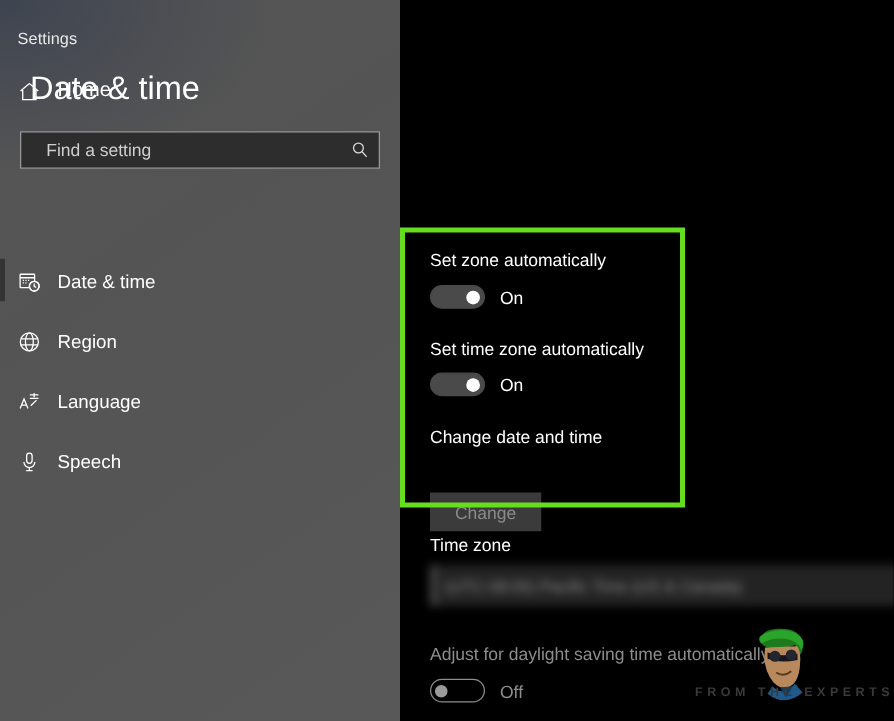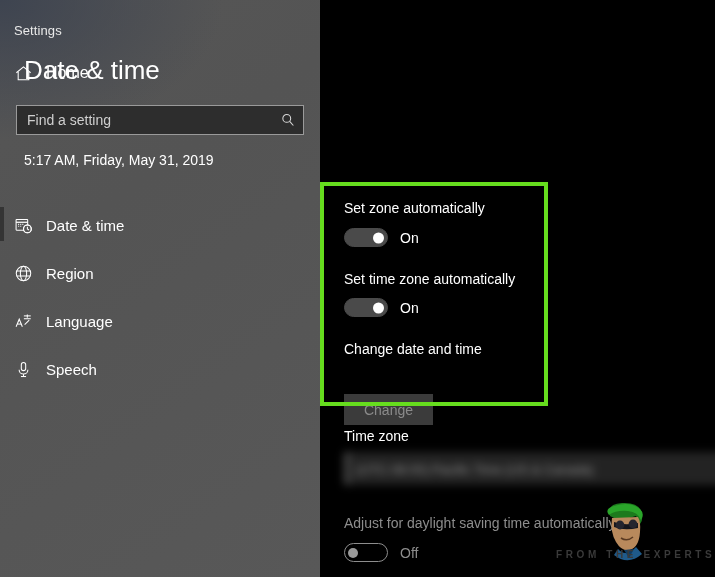--- a/index.html
+++ b/index.html
@@ -79,21 +79,21 @@
   }
   #search-input {
     flex: 1;
     height: 100%;
     background: transparent;
     border: none;
     outline: none;
     color: #e5e5e5;
     font-family: "Liberation Sans", sans-serif;
     font-size: 14px;
-    padding: 0 8px 0 10px;
+    padding: 0 8px 0 20px;
   }
   #search-input::placeholder { color: #cfcfcf; opacity: 1; }
   #search-icon-wrap {
     width: 30px;
     display: flex;
     align-items: center;
     justify-content: center;
     color: #d8d8d8;
     flex: none;
   }
@@ -350,21 +350,20 @@
           <path d="M7.3 17.4 H12.7"></path>
         </svg>
       </span>
       <span class="lbl">Speech</span>
     </div>
   </div>
 
   <div id="main"></div>
 
   <div id="page-title">Date &amp; time</div>
-  <div id="current-datetime">5:17 AM, Friday, May 31, 2019</div>
 
   <div class="setting-label" style="left:344px; top:200px">Set zone automatically</div>
   <div class="toggle-row" style="left:344px; top:228px">
     <span class="toggle on">
         <span class="knob"></span>
       </span>
     <span class="toggle-state">On</span>
   </div>
 
   <div class="setting-label" style="left:344px; top:271px">Set time zone automatically</div>

